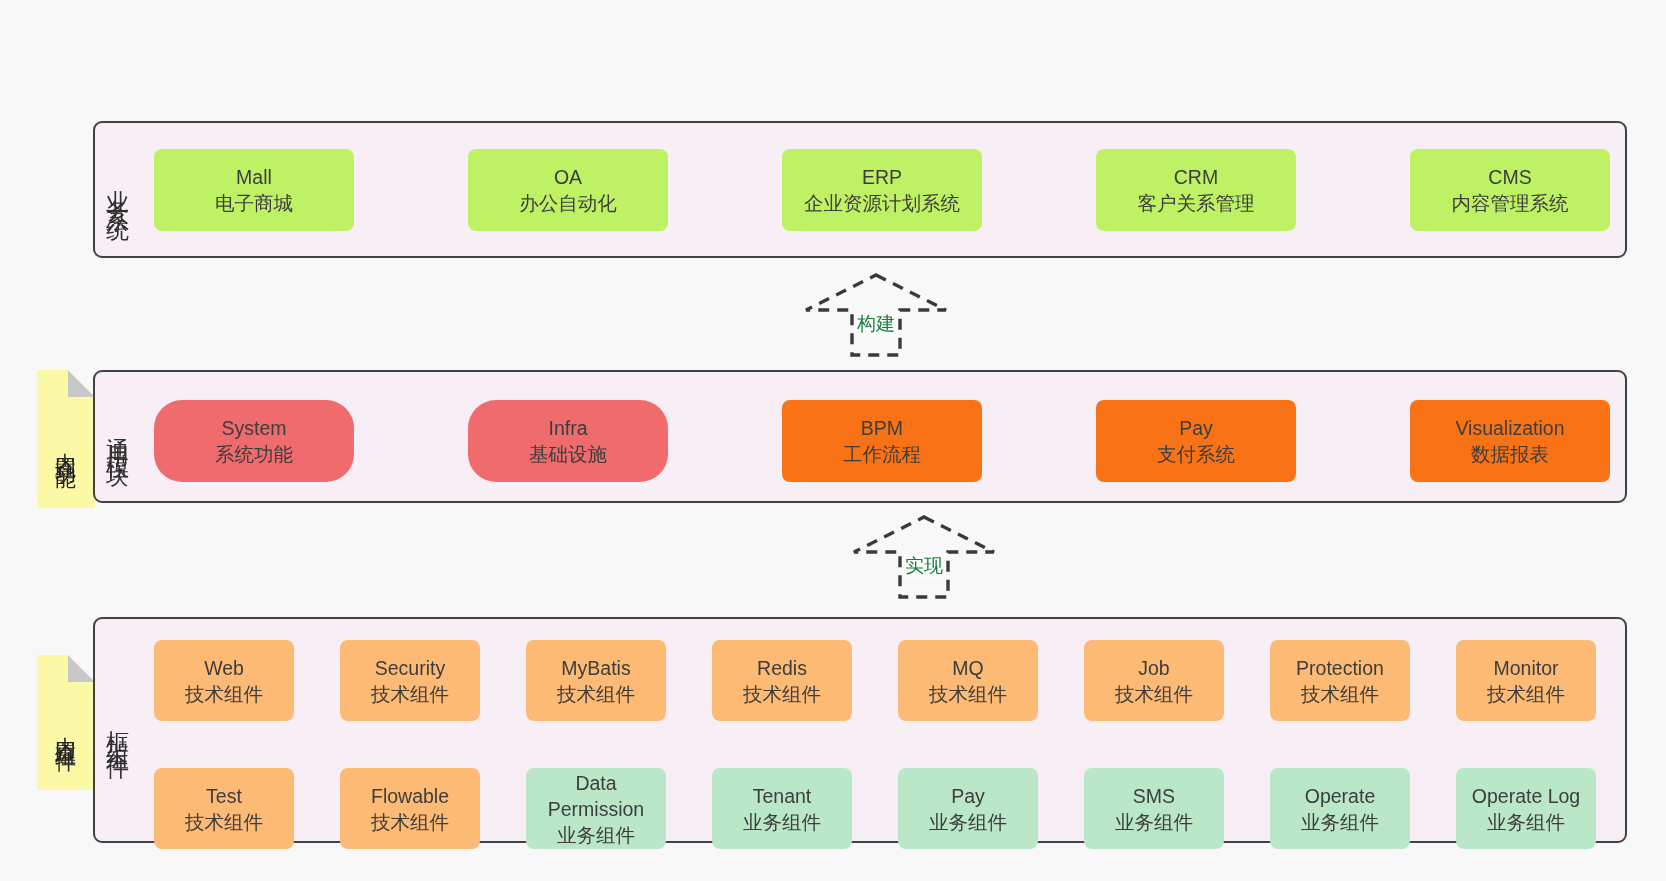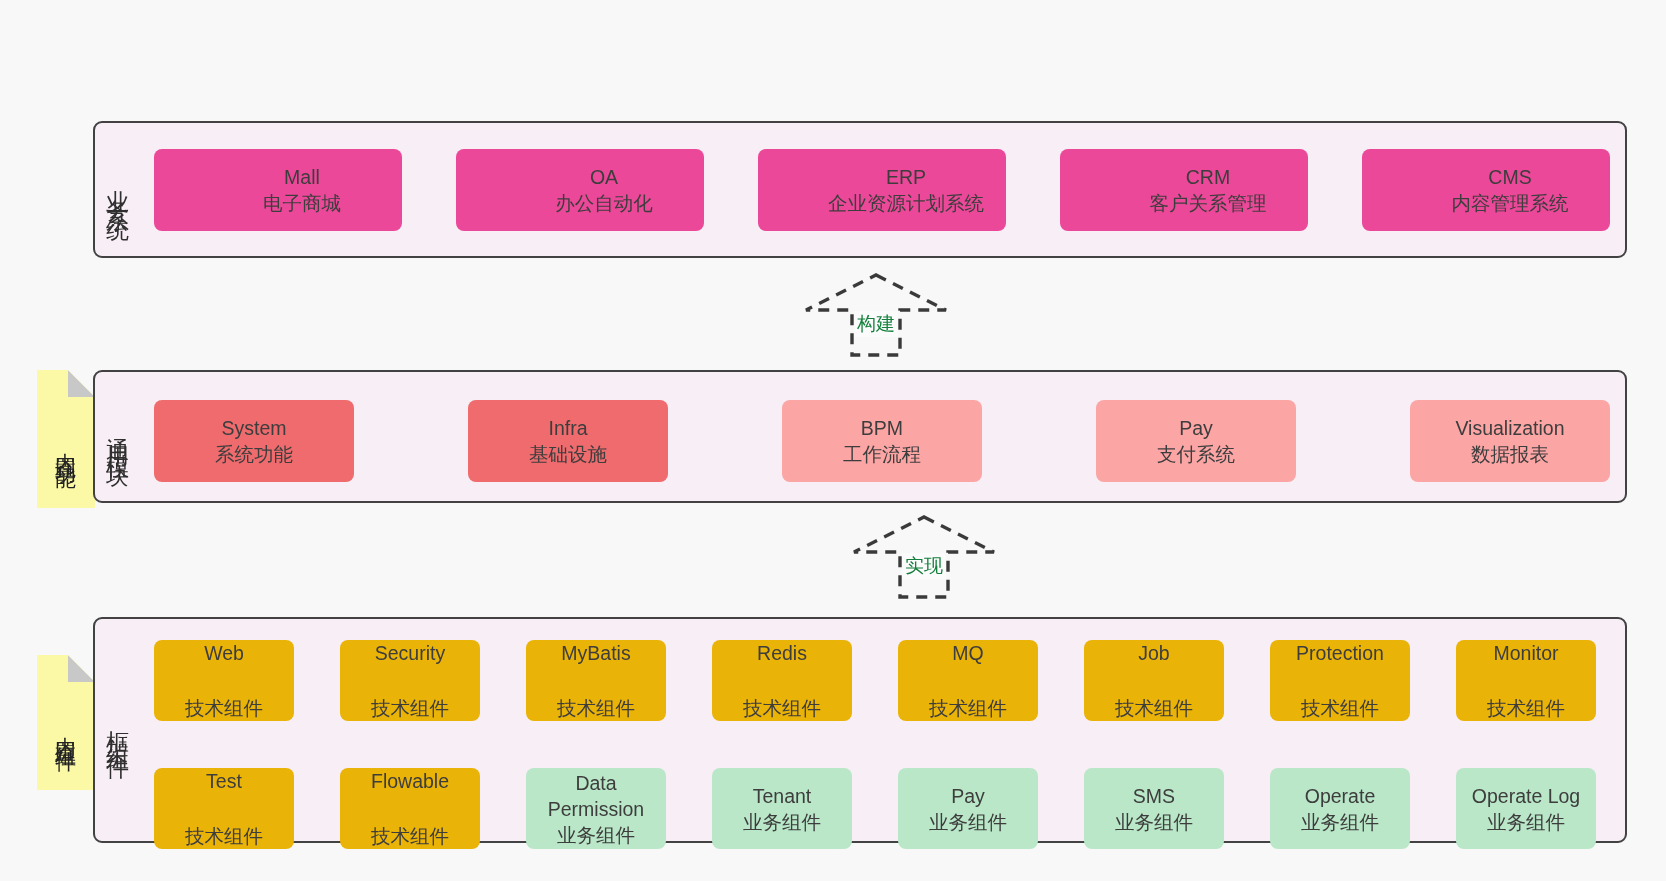--- a/index.html
+++ b/index.html
@@ -40,24 +40,24 @@
   #sec-framework .box-row{right:29px;height:81px;}
   #fw-row-1{top:21px;}
   #fw-row-2{top:125px;margin-top:24px;}
 
   .box{
     width:200px;border-radius:8px;
     display:flex;flex-direction:column;align-items:center;justify-content:center;
     text-align:center;font-size:19.5px;line-height:26px;color:#3d3d3d;
   }
   .box.g{width:140px;}
-  .blue{background:#ec4899;padding-left:48px;}
-  .red{background:#ef6b6d;}
-  .pink{background:#fca5a5;}
-  .green{background:#eab308;justify-content:space-between;}
+  .blue{background:#bef264;}
+  .red{background:#ef6b6d;border-radius:28px;}
+  .pink{background:#f97316;}
+  .green{background:#fdba74;}
   .lightgreen{background:#b9e7c8;}
 
   
   .sticky{
     position:absolute;left:37px;width:58px;
     background:#fbf9a6;z-index:0;
     clip-path:polygon(0 0,calc(100% - 27px) 0,100% 27px,100% 100%,0 100%);
     display:flex;align-items:center;justify-content:center;
   }
   #sticky-modules{top:370px;height:138px;}

